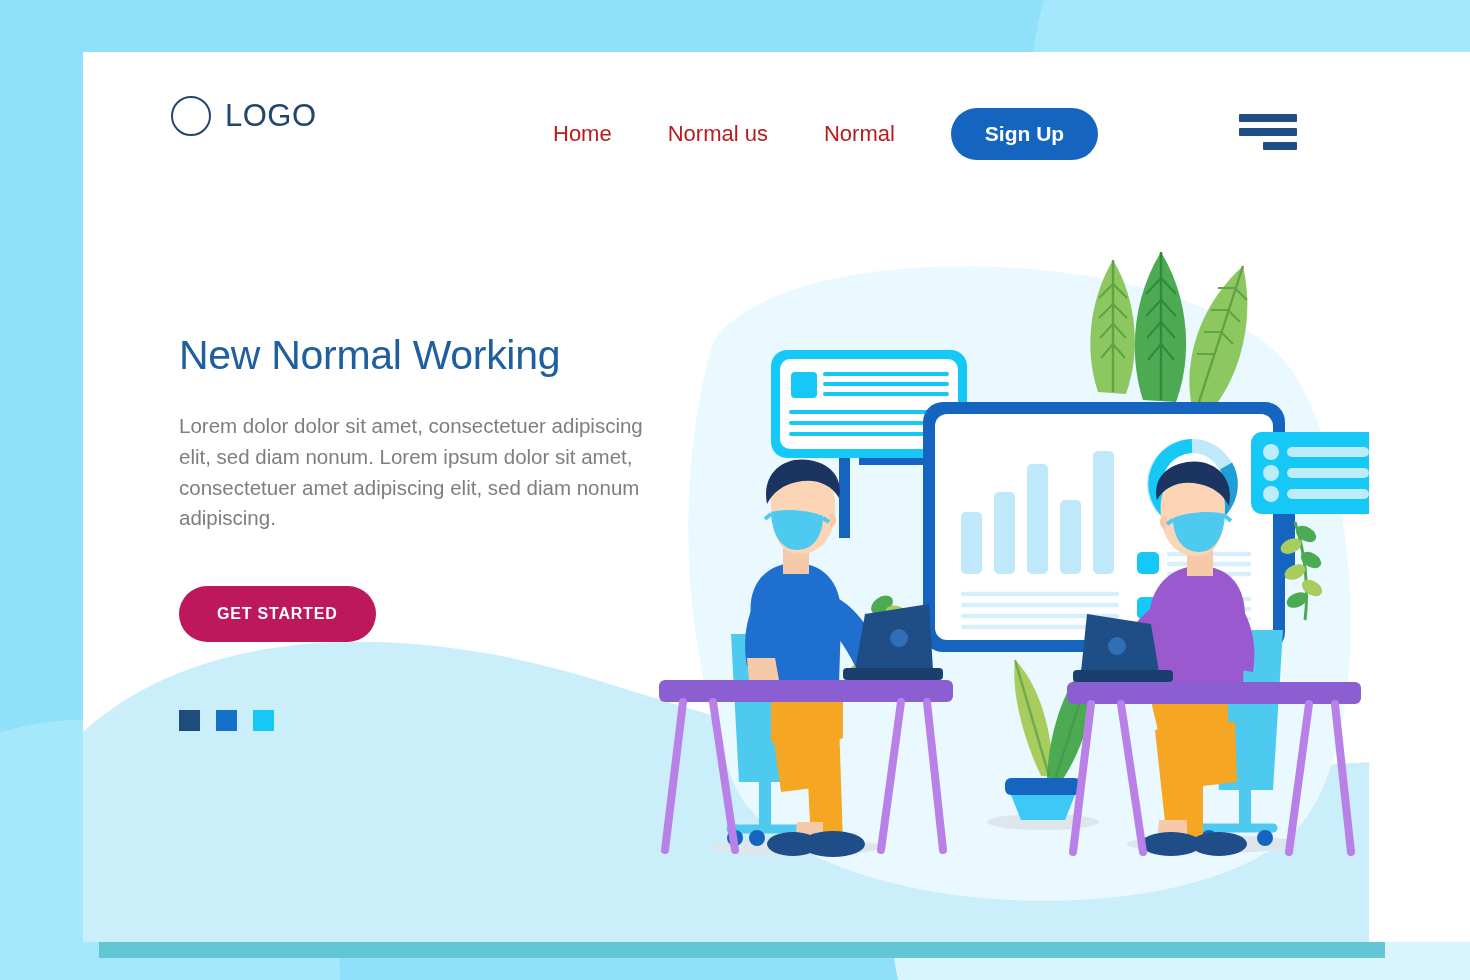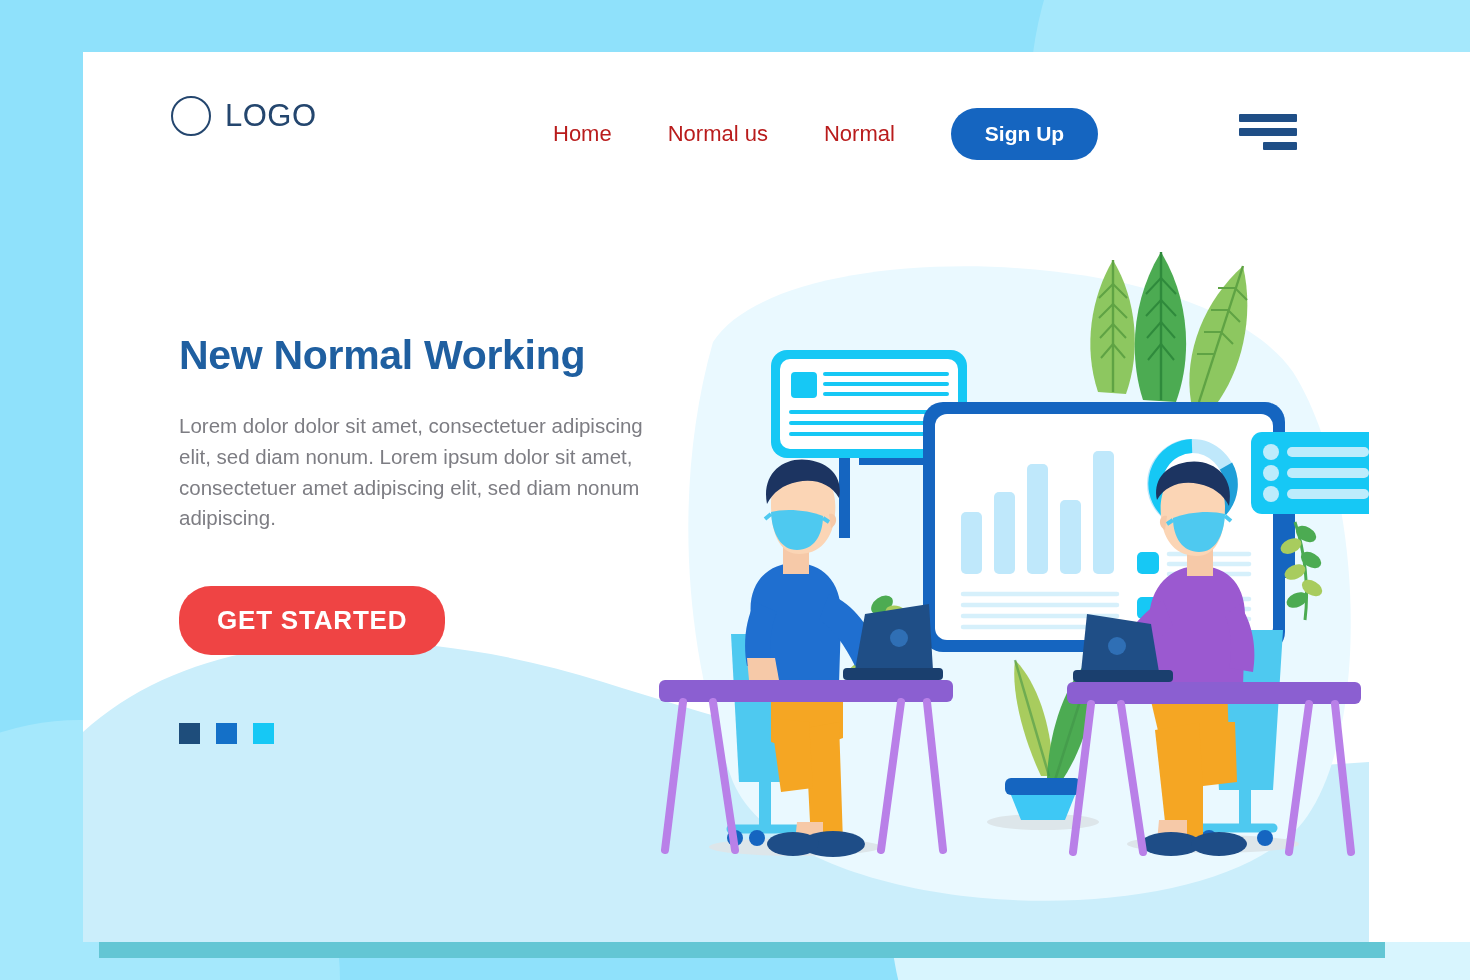--- a/index.html
+++ b/index.html
@@ -91,33 +91,33 @@
   .hamburger span:nth-child(1) { width: 58px; }
   .hamburger span:nth-child(2) { width: 58px; }
   .hamburger span:nth-child(3) { width: 34px; }
 
   
   .hero {
     position: absolute; left: 96px; top: 280px; width: 520px;
     z-index: 4;
   }
   .hero-title {
-    font-size: 41px; font-weight: bold; color: #1f5fa0;
+    font-size: 41px; font-weight: normal; color: #1f5fa0;
     line-height: 1.15; letter-spacing: -0.3px;
     white-space: nowrap;
   }
   .hero-desc {
     margin-top: 32px;
     font-size: 20.5px; color: #7d7d83; line-height: 1.5;
     width: 470px;
   }
   .get-started-btn {
     margin-top: 52px;
-    background: #ef4444; color: #ffffff;
-    font-size: 26px; font-weight: bold; letter-spacing: 0.8px;
+    background: #be185d; color: #ffffff;
+    font-size: 16px; font-weight: bold; letter-spacing: 0.8px;
     border: none; border-radius: 32px;
     padding: 19px 38px; cursor: pointer;
   }
   .dots { margin-top: 68px; display: flex; gap: 16px; }
   .dot { width: 21px; height: 21px; }
 
   
   .illustration {
     position: absolute; left: 560px; top: 170px;
     width: 726px; height: 720px;

